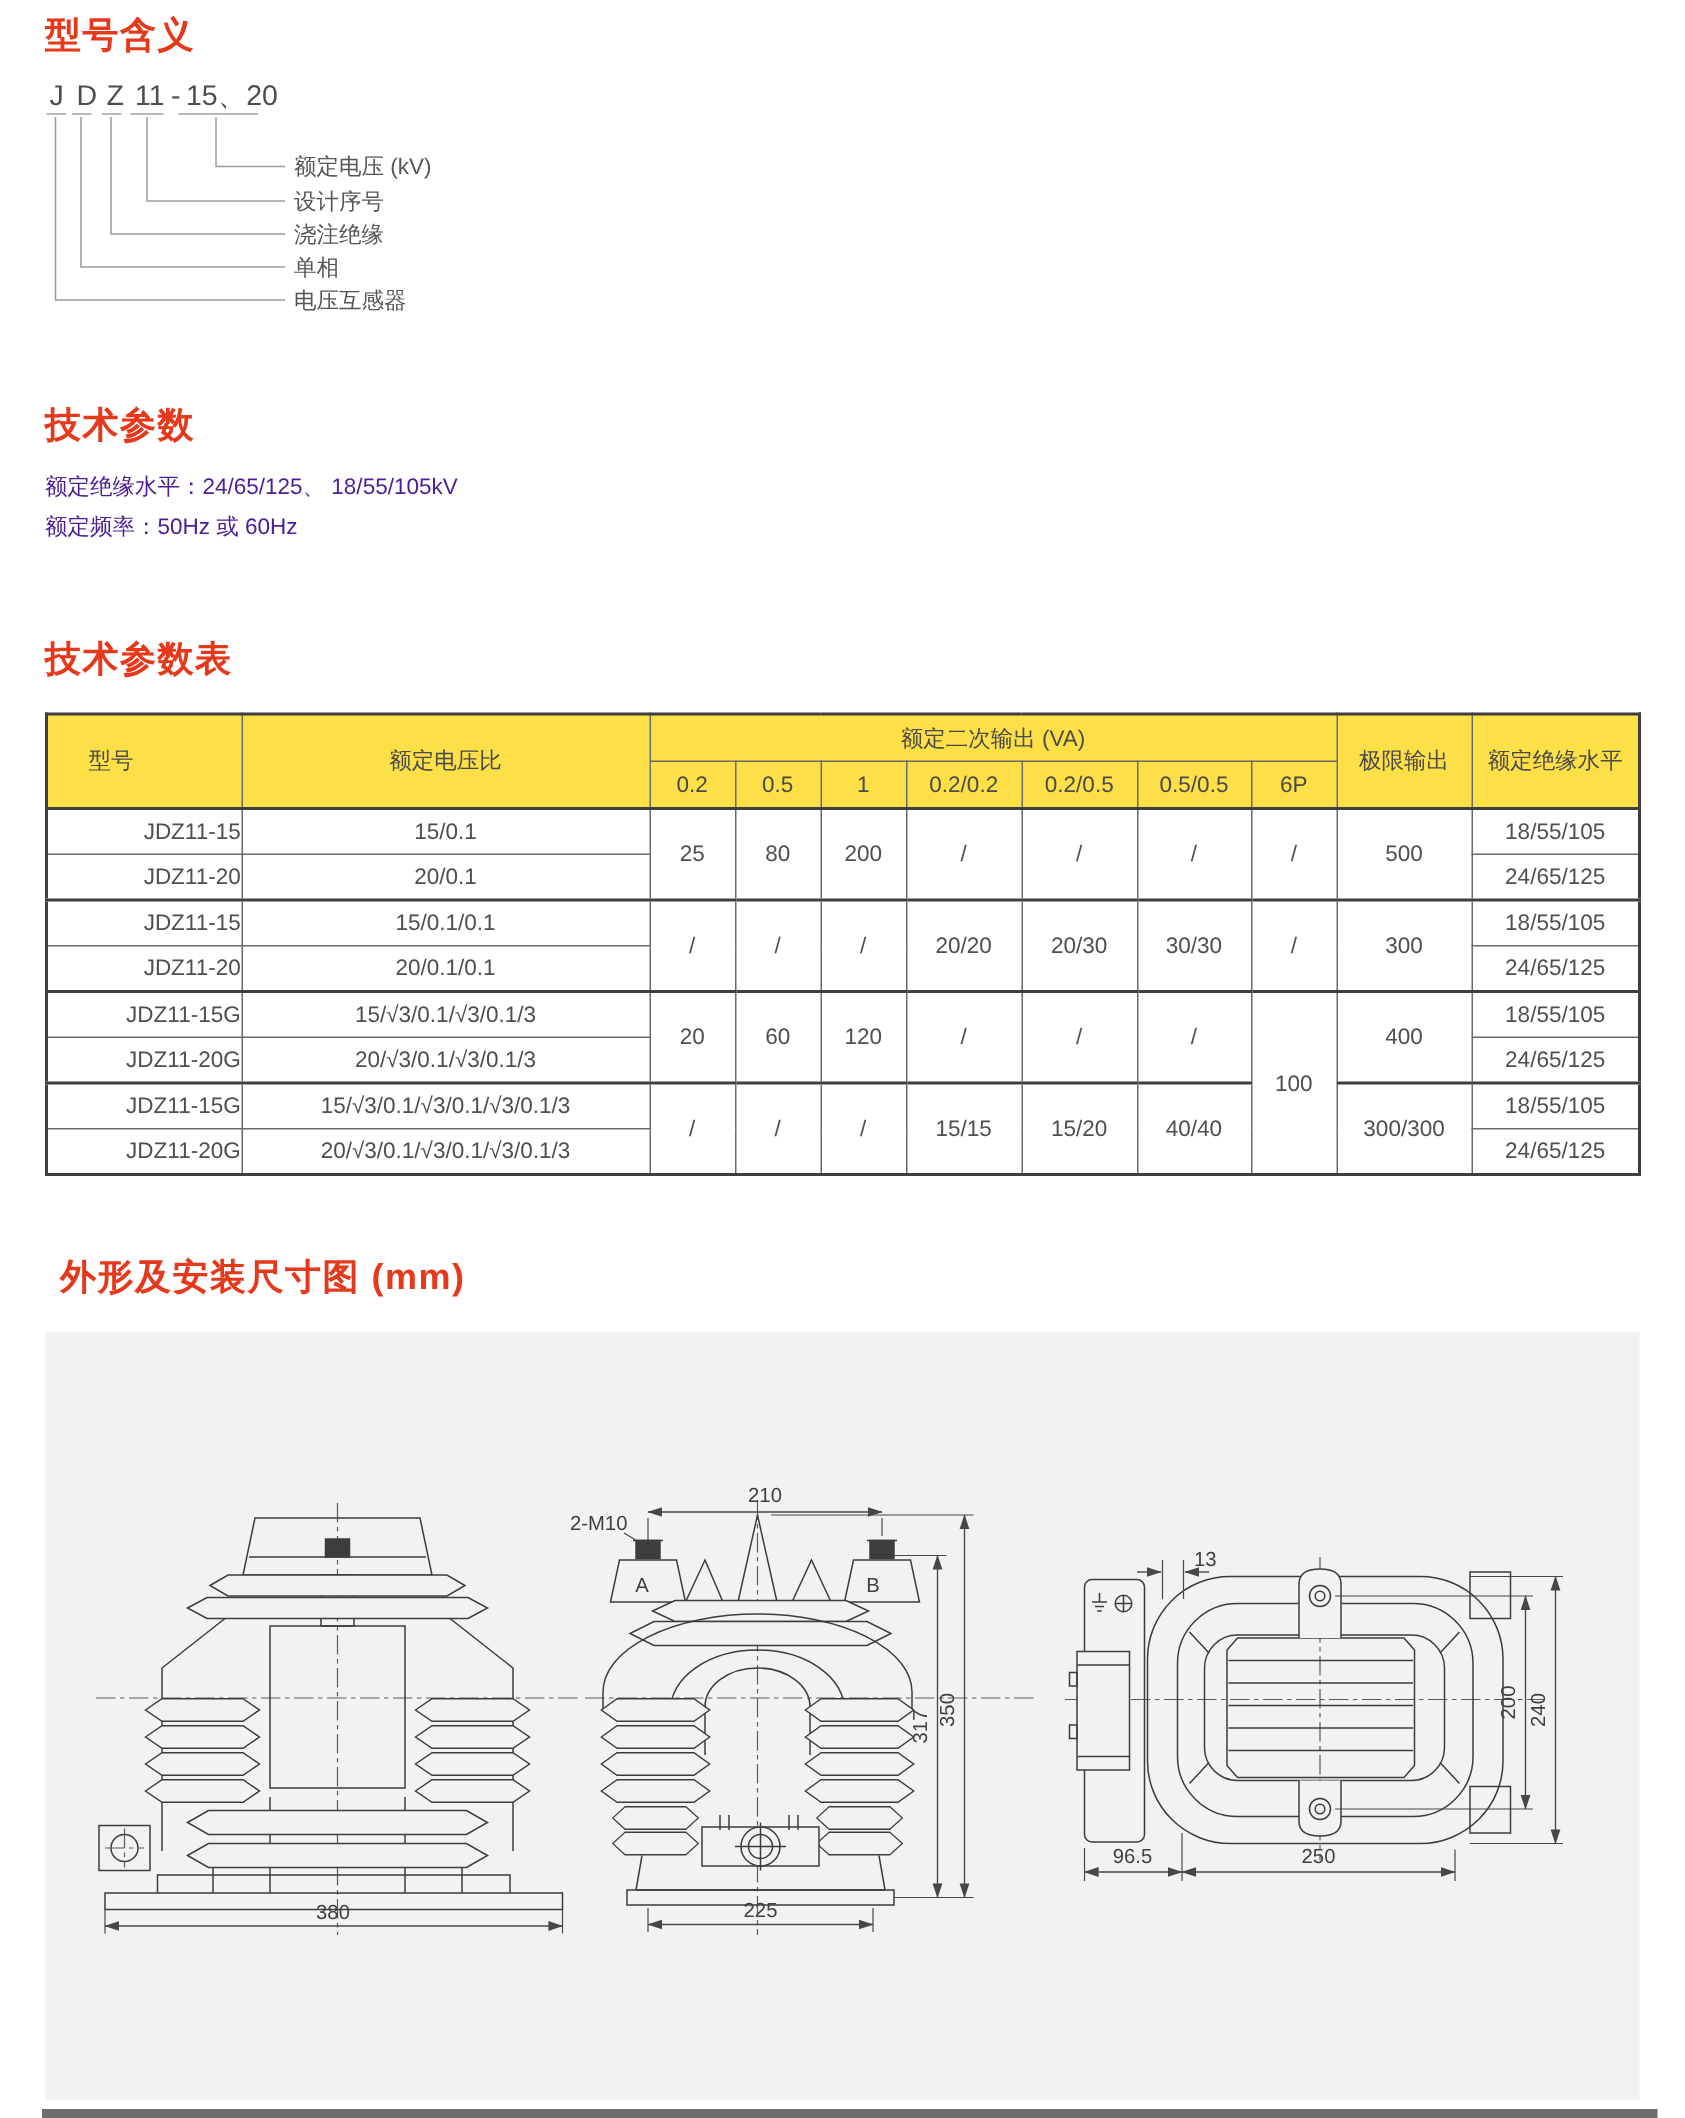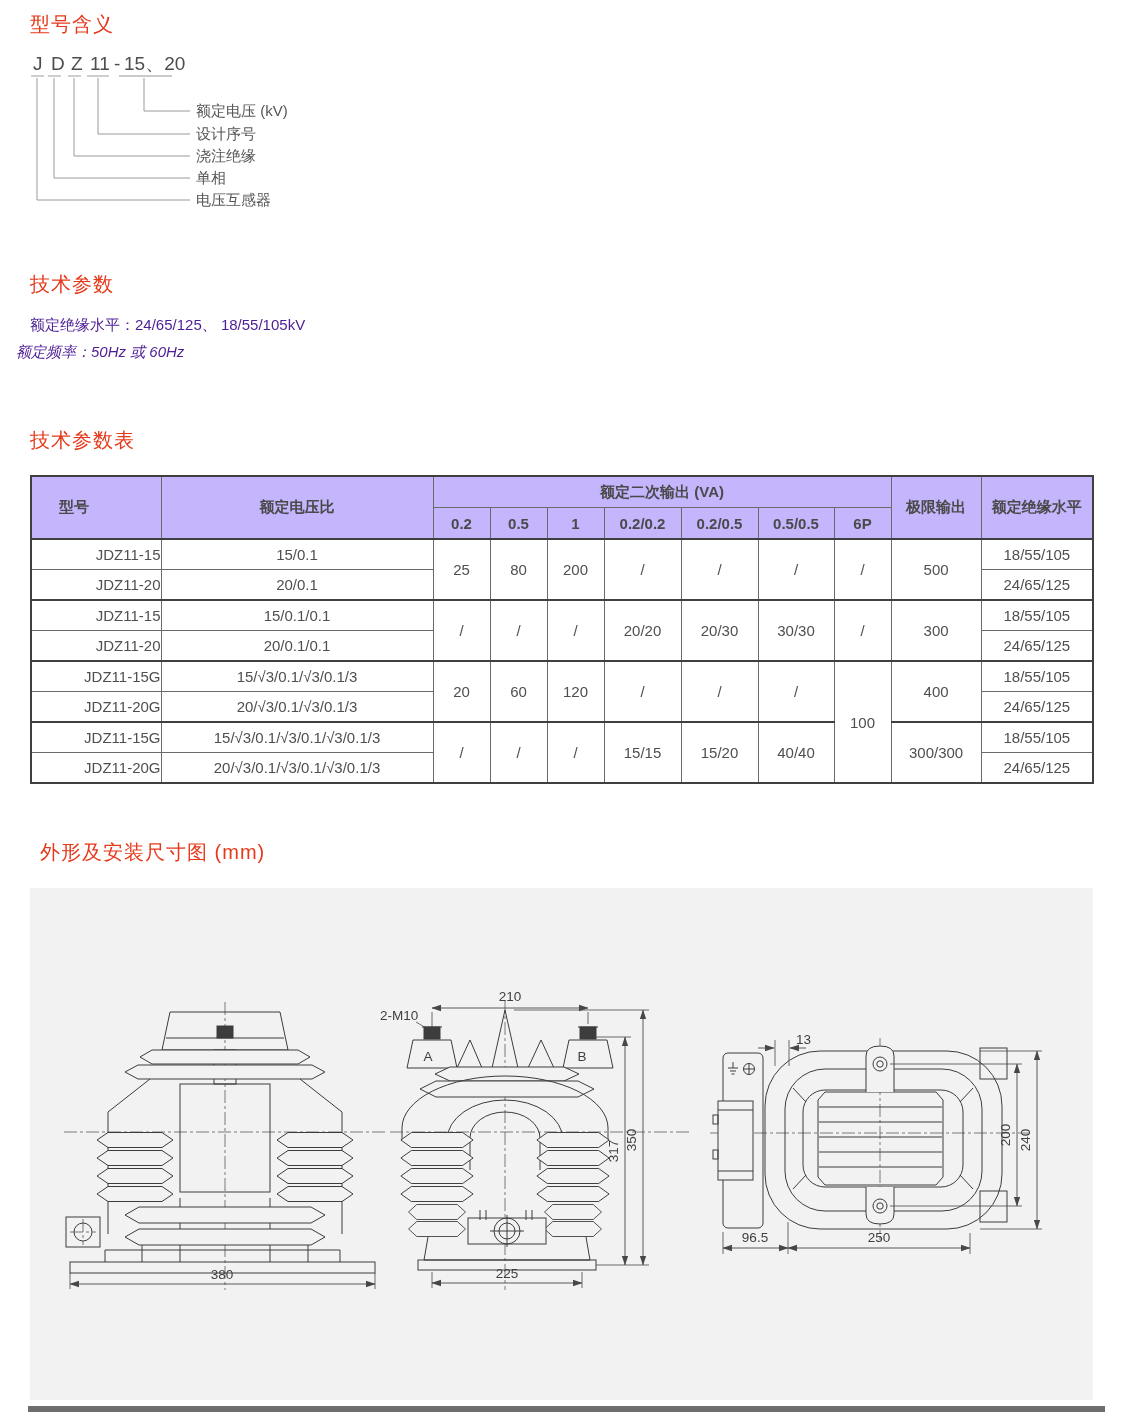--- a/index.html
+++ b/index.html
@@ -3,38 +3,38 @@
 <meta charset="utf-8">
 <style>
   html,body{margin:0;padding:0;}
   body{
     width:1123px;height:1412px;position:relative;background:#ffffff;
     font-family:"Liberation Sans","DejaVu Sans",sans-serif;
     -webkit-font-smoothing:antialiased;
   }
   .abs{position:absolute;}
   .sec-title{
-    color:#e6391b;font-size:20px;font-weight:400;margin:0;line-height:24px;
+    color:#e6391b;font-size:24px;font-weight:700;margin:0;line-height:24px;
     letter-spacing:1px;
   }
   .para{font-size:15px;color:#4c1d95;margin:0;line-height:20px;}
 
   
   .code-txt{fill:#4d4d4d;font-size:19px;}
   .label-txt{fill:#565656;font-size:15px;}
   .conn{stroke:#9a9a9a;stroke-width:1;fill:none;}
   .undl{stroke:#b9b9b9;stroke-width:1.4;}
 
   
   table.spec{
     border-collapse:collapse;table-layout:fixed;width:1062px;
     font-size:15px;color:#4f4f4f;
   }
   .spec th{
-    background:#c4b5fd;font-weight:700;border:1px solid #6a6a6a;
+    background:#fde047;font-weight:400;border:1px solid #6a6a6a;
     color:#4a4a4a;height:30px;text-align:center;padding:0;
   }
   .spec th.left{text-align:left;padding-left:27px;}
   .spec td{
     border:1px solid #6a6a6a;text-align:center;height:29px;padding:0;
   }
   .spec td.model{text-align:right;padding-left:12px;}
   .spec thead{border-bottom:2px solid #3f3f3f;}
   .spec tr.gtop td{border-top:2px solid #3f3f3f;}
   .spec{border:2px solid #3f3f3f;}
@@ -79,21 +79,21 @@
 
   <text class="label-txt" x="166" y="64">额定电压 (kV)</text>
   <text class="label-txt" x="166" y="87">设计序号</text>
   <text class="label-txt" x="166" y="109">浇注绝缘</text>
   <text class="label-txt" x="166" y="131">单相</text>
   <text class="label-txt" x="166" y="153">电压互感器</text>
 </svg>
 
 <h2 class="sec-title abs" style="left:30px;top:272px;">技术参数</h2>
 <p class="para abs" style="left:30px;top:315px;">额定绝缘水平：24/65/125、 18/55/105kV</p>
-<p class="para abs" style="left:16px;top:342px;font-style:italic;">额定频率：50Hz 或 60Hz</p>
+<p class="para abs" style="left:30px;top:342px;">额定频率：50Hz 或 60Hz</p>
 
 <h2 class="sec-title abs" style="left:30px;top:428px;">技术参数表</h2>
 
 <table class="spec abs" style="left:30px;top:475px;">
   <colgroup>
     <col style="width:130px">
       <col style="width:272px">
     <col style="width:57px">
       <col style="width:57px">
       <col style="width:57px">

